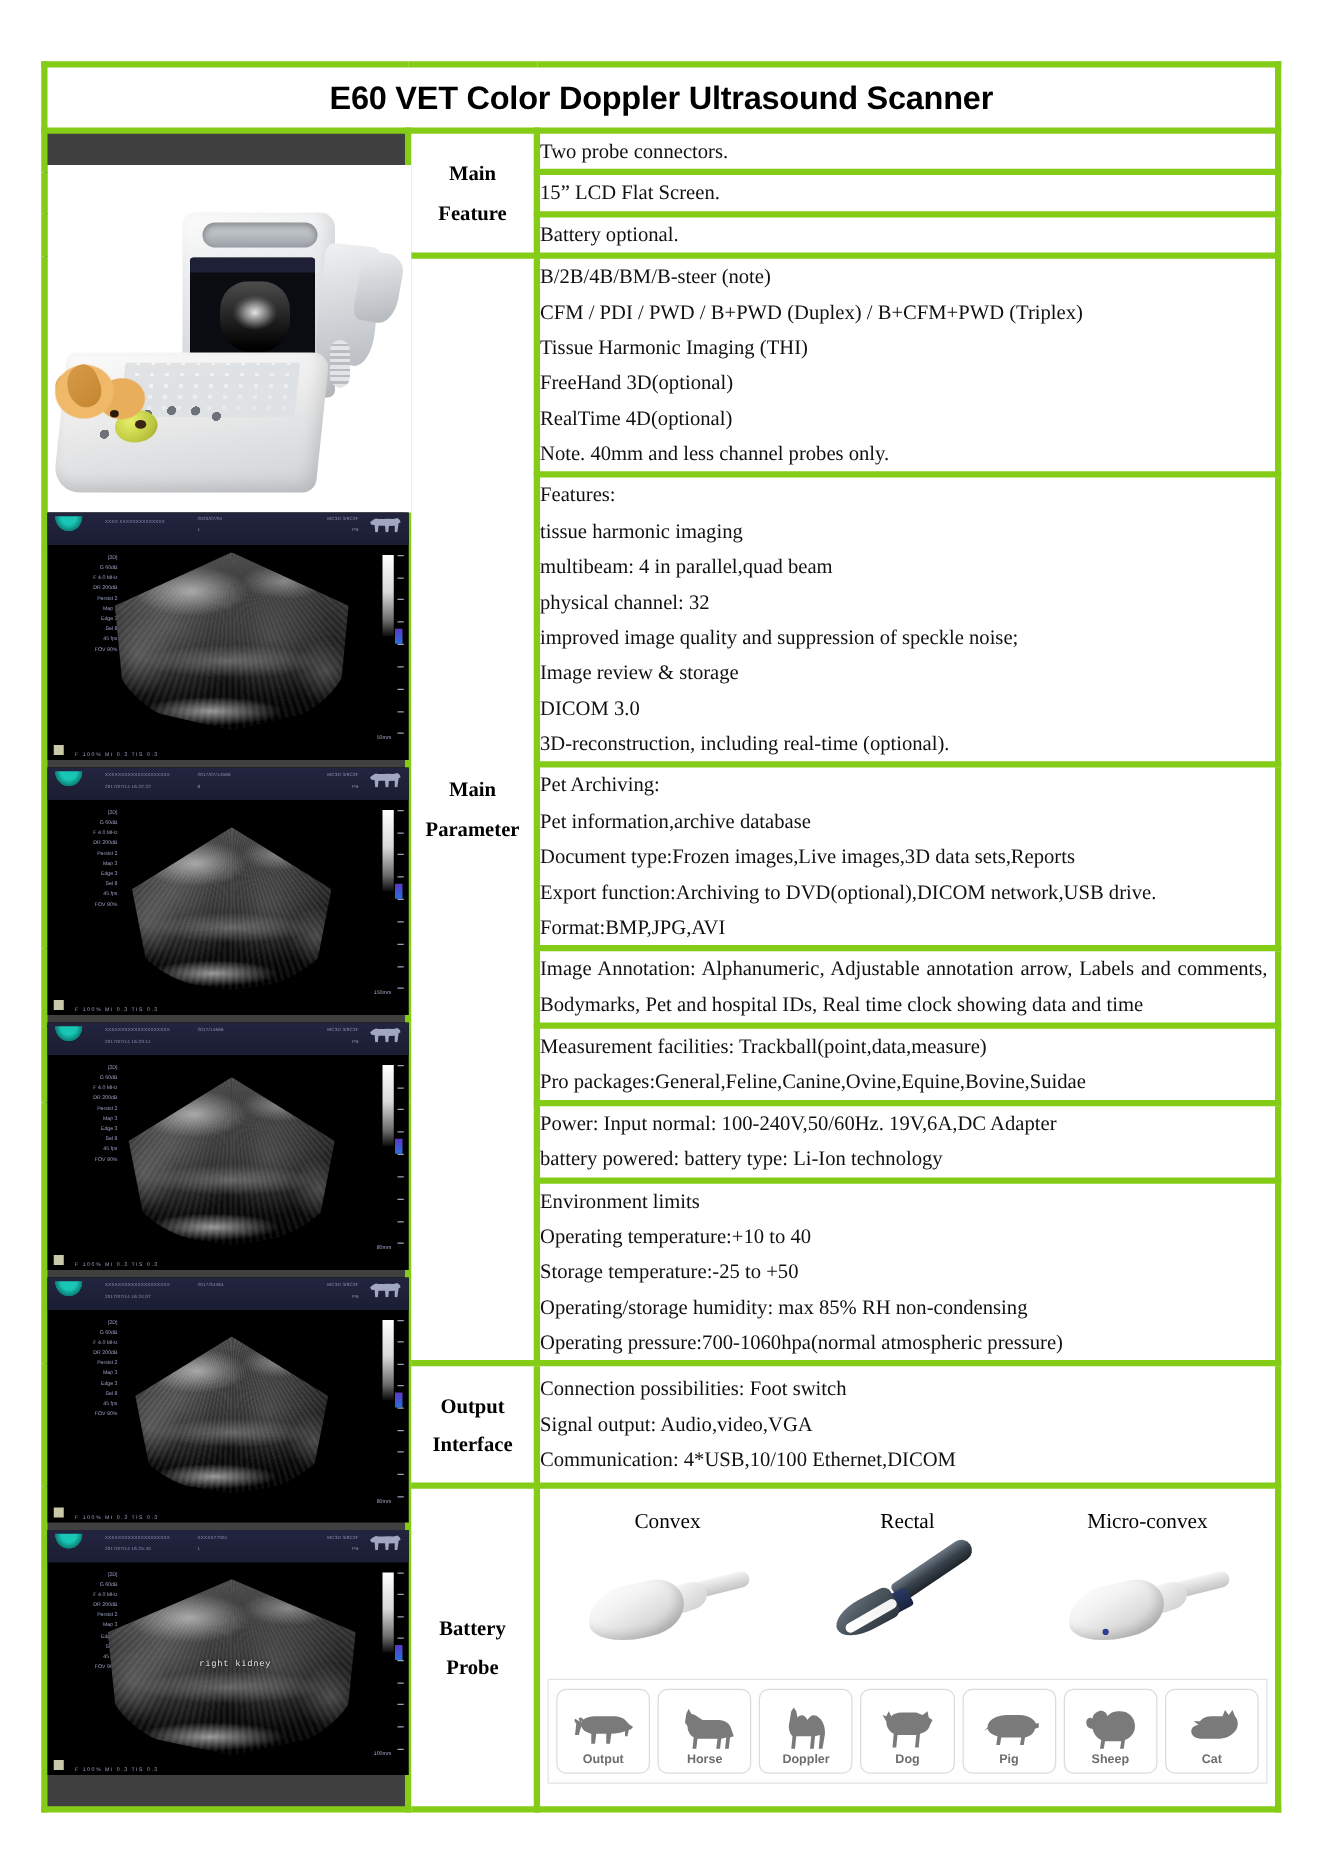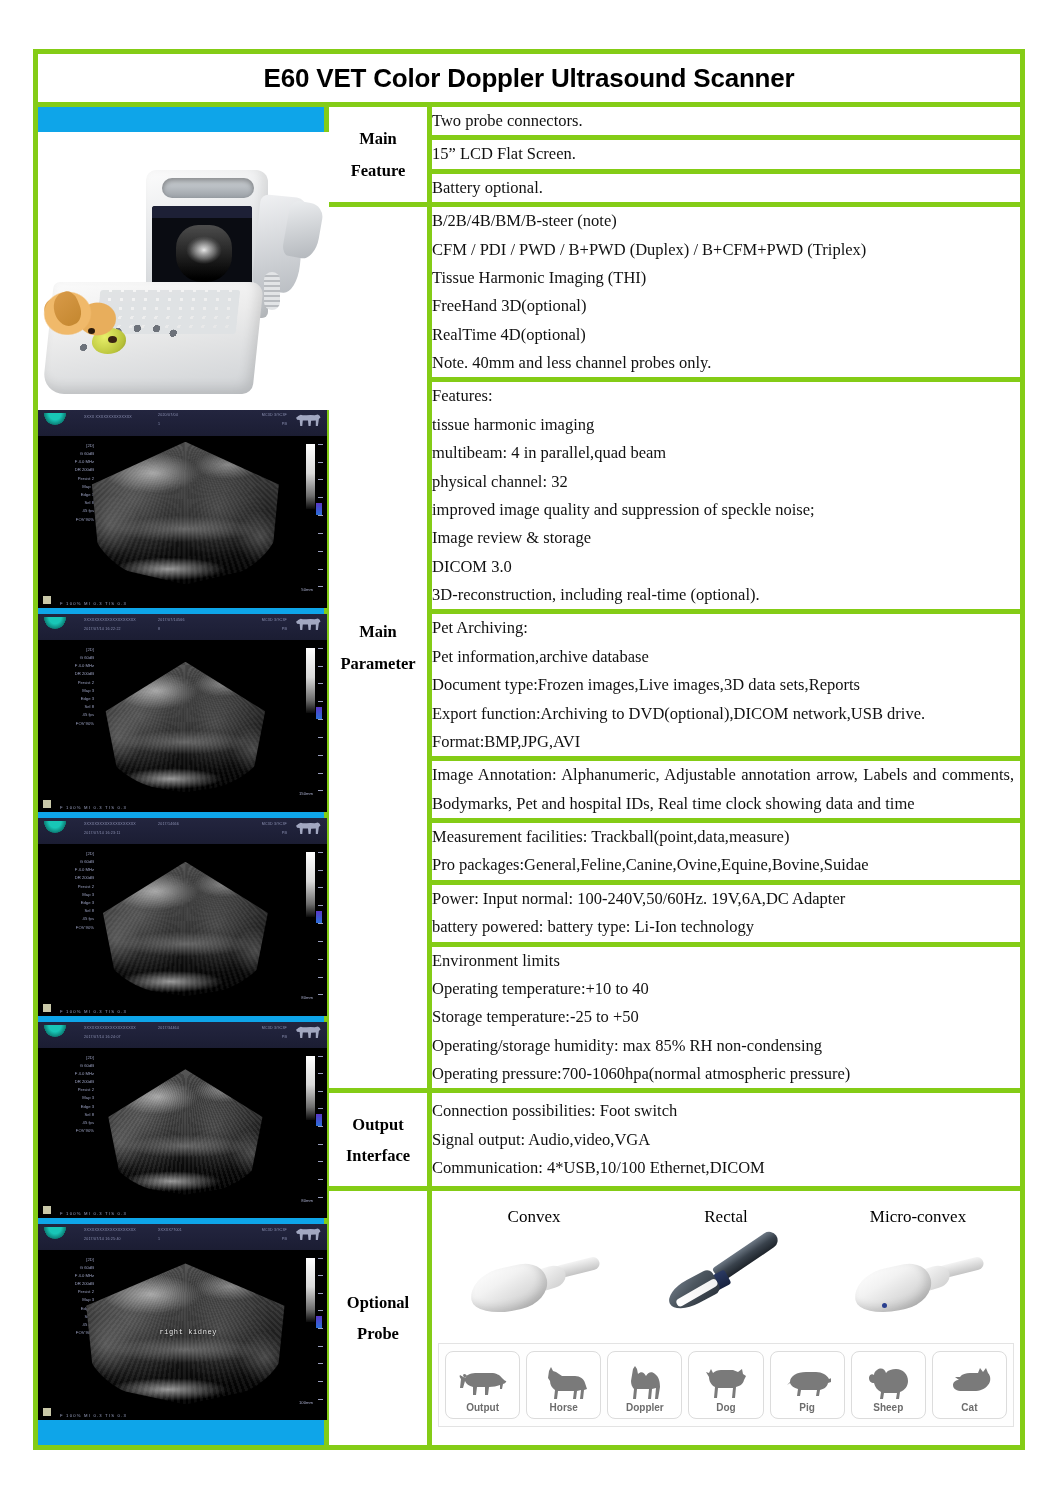--- a/index.html
+++ b/index.html
@@ -34,21 +34,21 @@
     font-size: 26px;
     letter-spacing: -0.2px;
     height: 53px;
     color: #000;
   }
   
   .photo-col {
     width: 291px;
     vertical-align: top;
     padding: 0;
-    background: #0ea5e9;
+    background: #404040;
   }
   .label-col {
     width: 103px;
     text-align: center;
     font-family: "Liberation Serif", serif;
     font-weight: bold;
     font-size: 16.5px;
     color: #000;
     line-height: 1.9;
   }
@@ -652,21 +652,21 @@
       </td>
       <td class="content-cell" style="height:98px;">
         <p>Connection possibilities: Foot switch</p>
         <p>Signal output: Audio,video,VGA</p>
         <p>Communication: 4*USB,10/100 Ethernet,DICOM</p>
       </td>
     </tr>
 
     <tr>
       <td class="label-col">
-        <div>Optional</div>
+        <div>Battery</div>
         <div>Probe</div>
       </td>
       <td style="padding:0 6px 6px 6px; vertical-align:top;">
         <div class="probe-wrap">
           <div class="probe-labels">
             <div>Convex</div>
             <div>Rectal</div>
             <div>Micro-convex</div>
           </div>
           <div class="probe-imgs">

